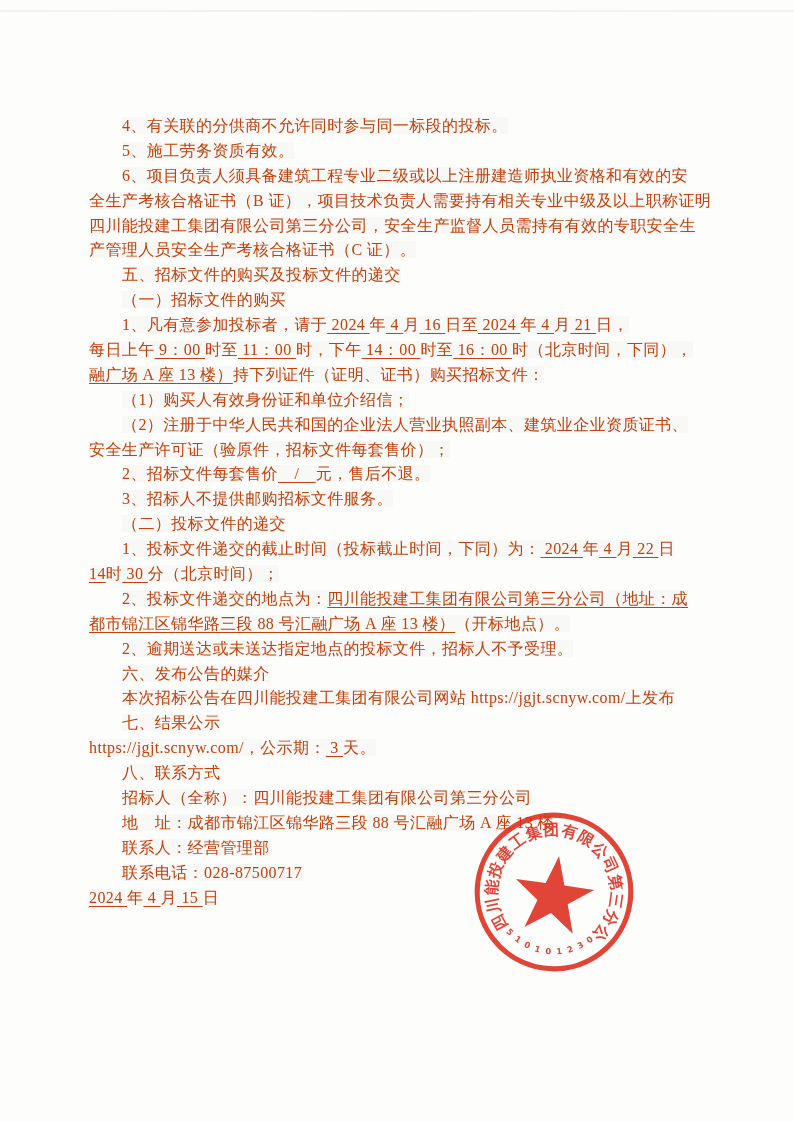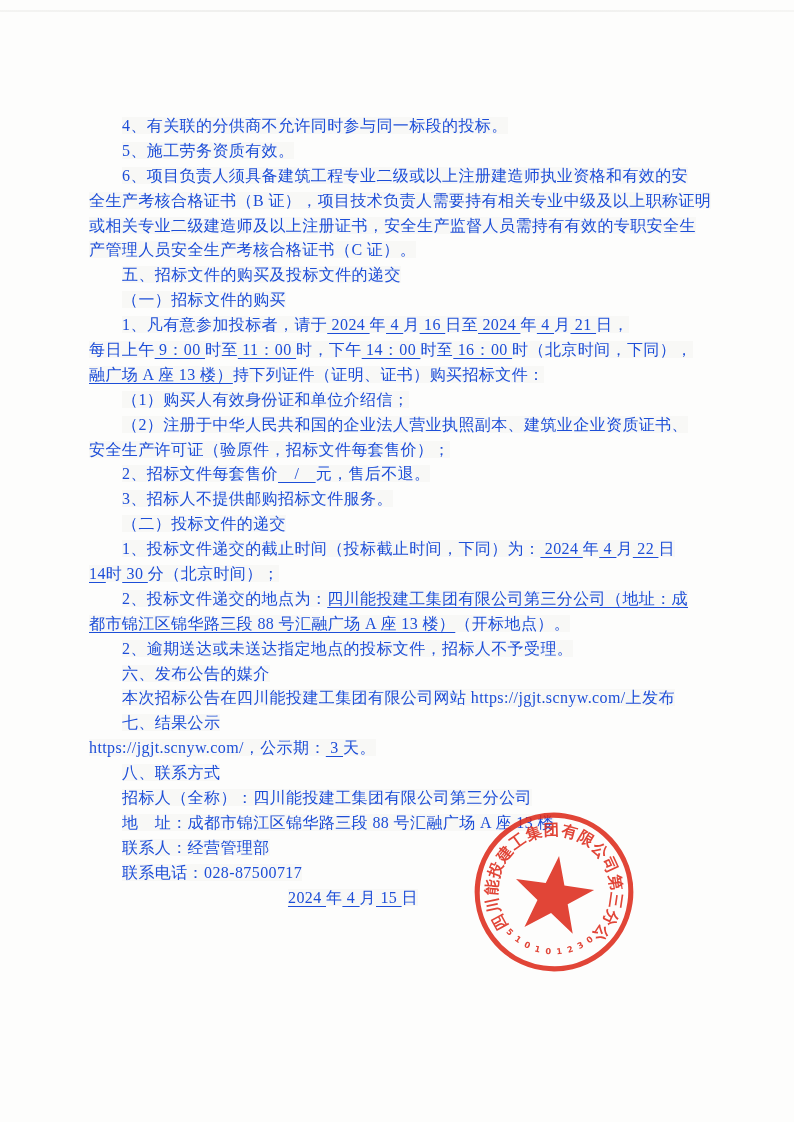--- a/index.html
+++ b/index.html
@@ -20,21 +20,21 @@
     position:absolute; left:89px; top:114px; width:626px;
     font-size:16px;
   }
   .line {
     height:24.9px; line-height:24.9px;
     white-space:nowrap;
     letter-spacing:.4px;
   }
   .line span { background:rgba(210,210,205,0.12); }
   .line.indent { padding-left:33px; }
-  .line.right { text-align:center; padding-right:98px;font-family:Liberation Serif, serif; }
+  .line.right { text-align:left; padding-right:98px;font-family:Liberation Serif, serif; }
   .line.wide { letter-spacing:3.4px; }
   .u {
     text-decoration:underline;
     text-underline-offset:3px;
     text-decoration-thickness:1px;
   }
   .seal {
     position:absolute; left:471px; top:809px;
     width:166px; height:166px;
     transform:rotate(8deg);
@@ -45,29 +45,29 @@
   .seal svg { display:block; }
   .seal .ring { fill:none; stroke-width:5px; }
   .seal .arc-guide { fill:none; stroke:none; }
   .seal text { font-family:"DejaVu Sans",sans-serif; }
   .seal .company { font-size:15px; letter-spacing:1px; font-weight:bold; }
   .seal .serial { font-size:8px; letter-spacing:5.5px; font-weight:bold; }
 </style>
 </head>
 <body>
 
-<div class="page" style="background: rgb(253, 253, 252); color: #1d4ed8;">
+<div class="page" style="background: rgb(253, 253, 252); color: #c2410c;">
   <div class="scan-edge"></div>
 
   <div class="doc">
       <div class="line indent"><span>4、有关联的分供商不允许同时参与同一标段的投标。</span></div>
       <div class="line indent"><span>5、施工劳务资质有效。</span></div>
       <div class="line indent"><span>6、项目负责人须具备建筑工程专业二级或以上注册建造师执业资格和有效的安</span></div>
       <div class="line"><span>全生产考核合格证书（B 证），项目技术负责人需要持有相关专业中级及以上职称证明</span></div>
-      <div class="line"><span>或相关专业二级建造师及以上注册证书，安全生产监督人员需持有有效的专职安全生</span></div>
+      <div class="line"><span>四川能投建工集团有限公司第三分公司，安全生产监督人员需持有有效的专职安全生</span></div>
       <div class="line"><span>产管理人员安全生产考核合格证书（C 证）。</span></div>
       <div class="line indent"><span>五、招标文件的购买及投标文件的递交</span></div>
       <div class="line indent"><span>（一）招标文件的购买</span></div>
       <div class="line indent"><span>1、凡有意参加投标者，请于</span><span class="u"> 2024 </span><span>年</span><span class="u"> 4 </span><span>月</span><span class="u">  16 </span><span>日至</span><span class="u"> 2024 </span><span>年</span><span class="u"> 4 </span><span>月</span><span class="u"> 21 </span><span>日，</span></div>
       <div class="line"><span>每日上午</span><span class="u"> 9：00 </span><span>时至</span><span class="u"> 11：00 </span><span>时，下午</span><span class="u"> 14：00 </span><span>时至</span><span class="u"> 16：00 </span><span>时（北京时间，下同），</span></div>
       <div class="line"><span class="u">融广场 A 座 13 楼）</span><span>持下列证件（证明、证书）购买招标文件：</span></div>
       <div class="line indent"><span>（1）购买人有效身份证和单位介绍信；</span></div>
       <div class="line indent"><span>（2）注册于中华人民共和国的企业法人营业执照副本、建筑业企业资质证书、</span></div>
       <div class="line"><span>安全生产许可证（验原件，招标文件每套售价）；</span></div>
       <div class="line indent"><span>2、招标文件每套售价</span><span class="u">　/　</span><span>元，售后不退。</span></div>

